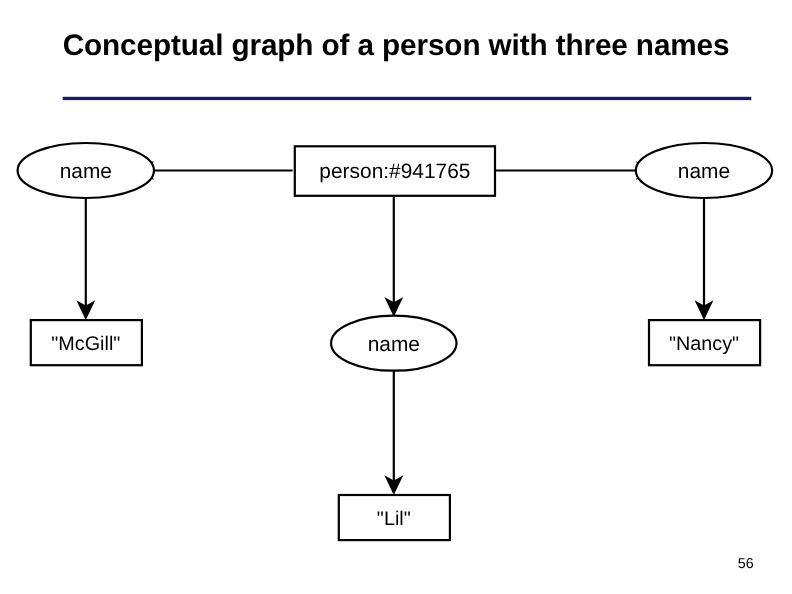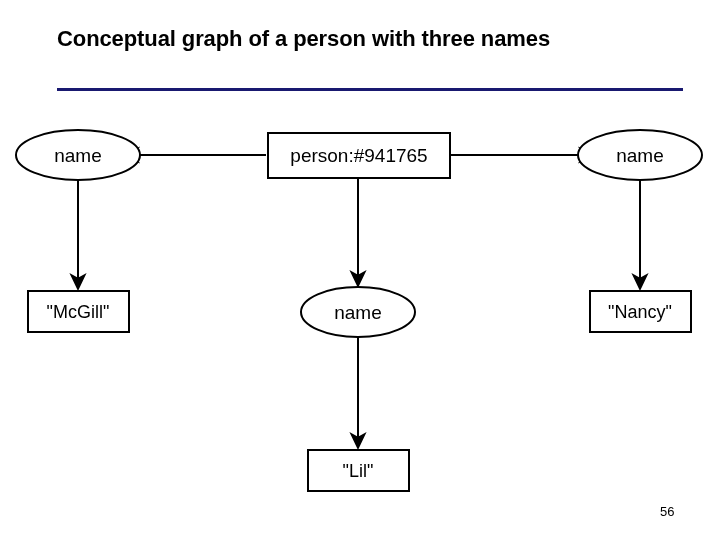--- a/index.html
+++ b/index.html
@@ -14,21 +14,21 @@
     font-family: "Liberation Sans", sans-serif;
     overflow: hidden;
   }
 
   
   #slide-title {
     position: absolute;
     left: 57px;
     top: 25px;
     width: 630px;
-    font-size: 22px;
+    font-size: 27px;
     font-weight: bold;
     color: #000000;
     line-height: 1.25;
     letter-spacing: -0.1px;
   }
   #title-rule {
     position: absolute;
     left: 57px;
     top: 88px;
     width: 626px;
@@ -75,20 +75,21 @@
     stroke-width: 2;
     fill: none;
   }
 
   
   #page-number {
     position: absolute;
     left: 660px;
     top: 504px;
     width: 36px;
+    text-align: center;
     font-size: 13px;
     color: #000000;
   }
 </style>
 </head>
 <body>
 
 <div id="slide-title">Conceptual graph of a person with three names</div>
 
 <div id="title-rule"></div>

